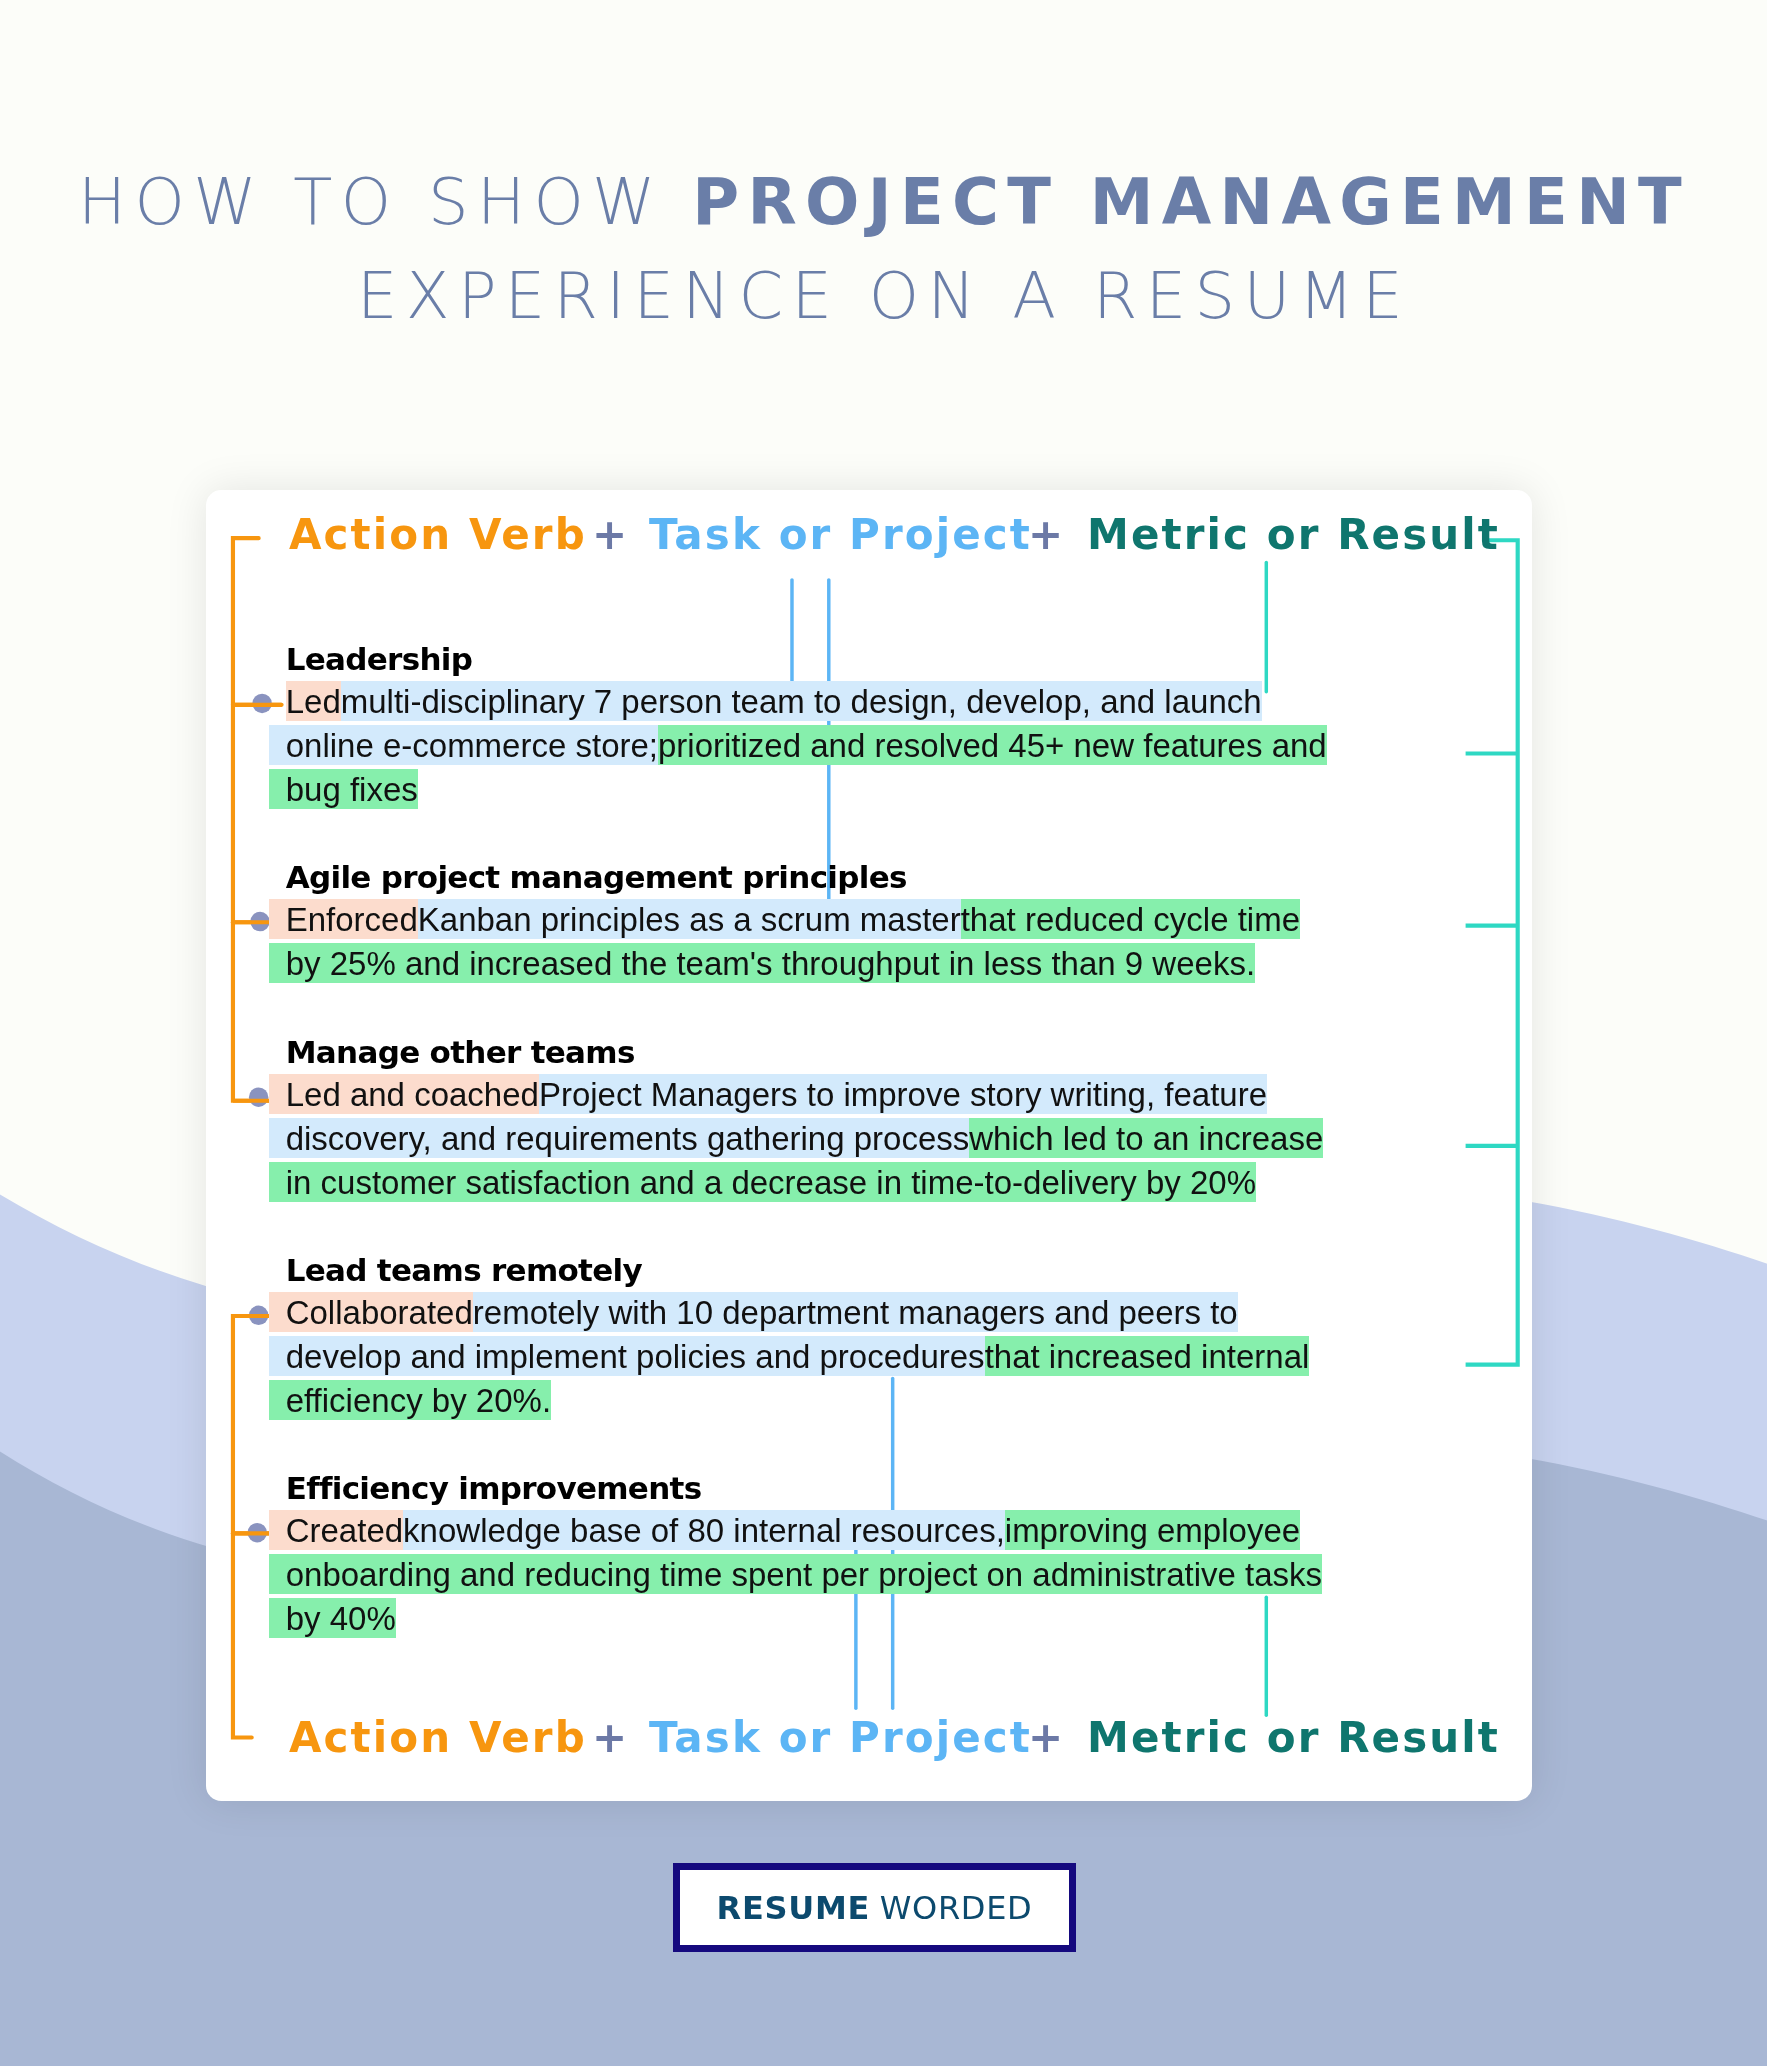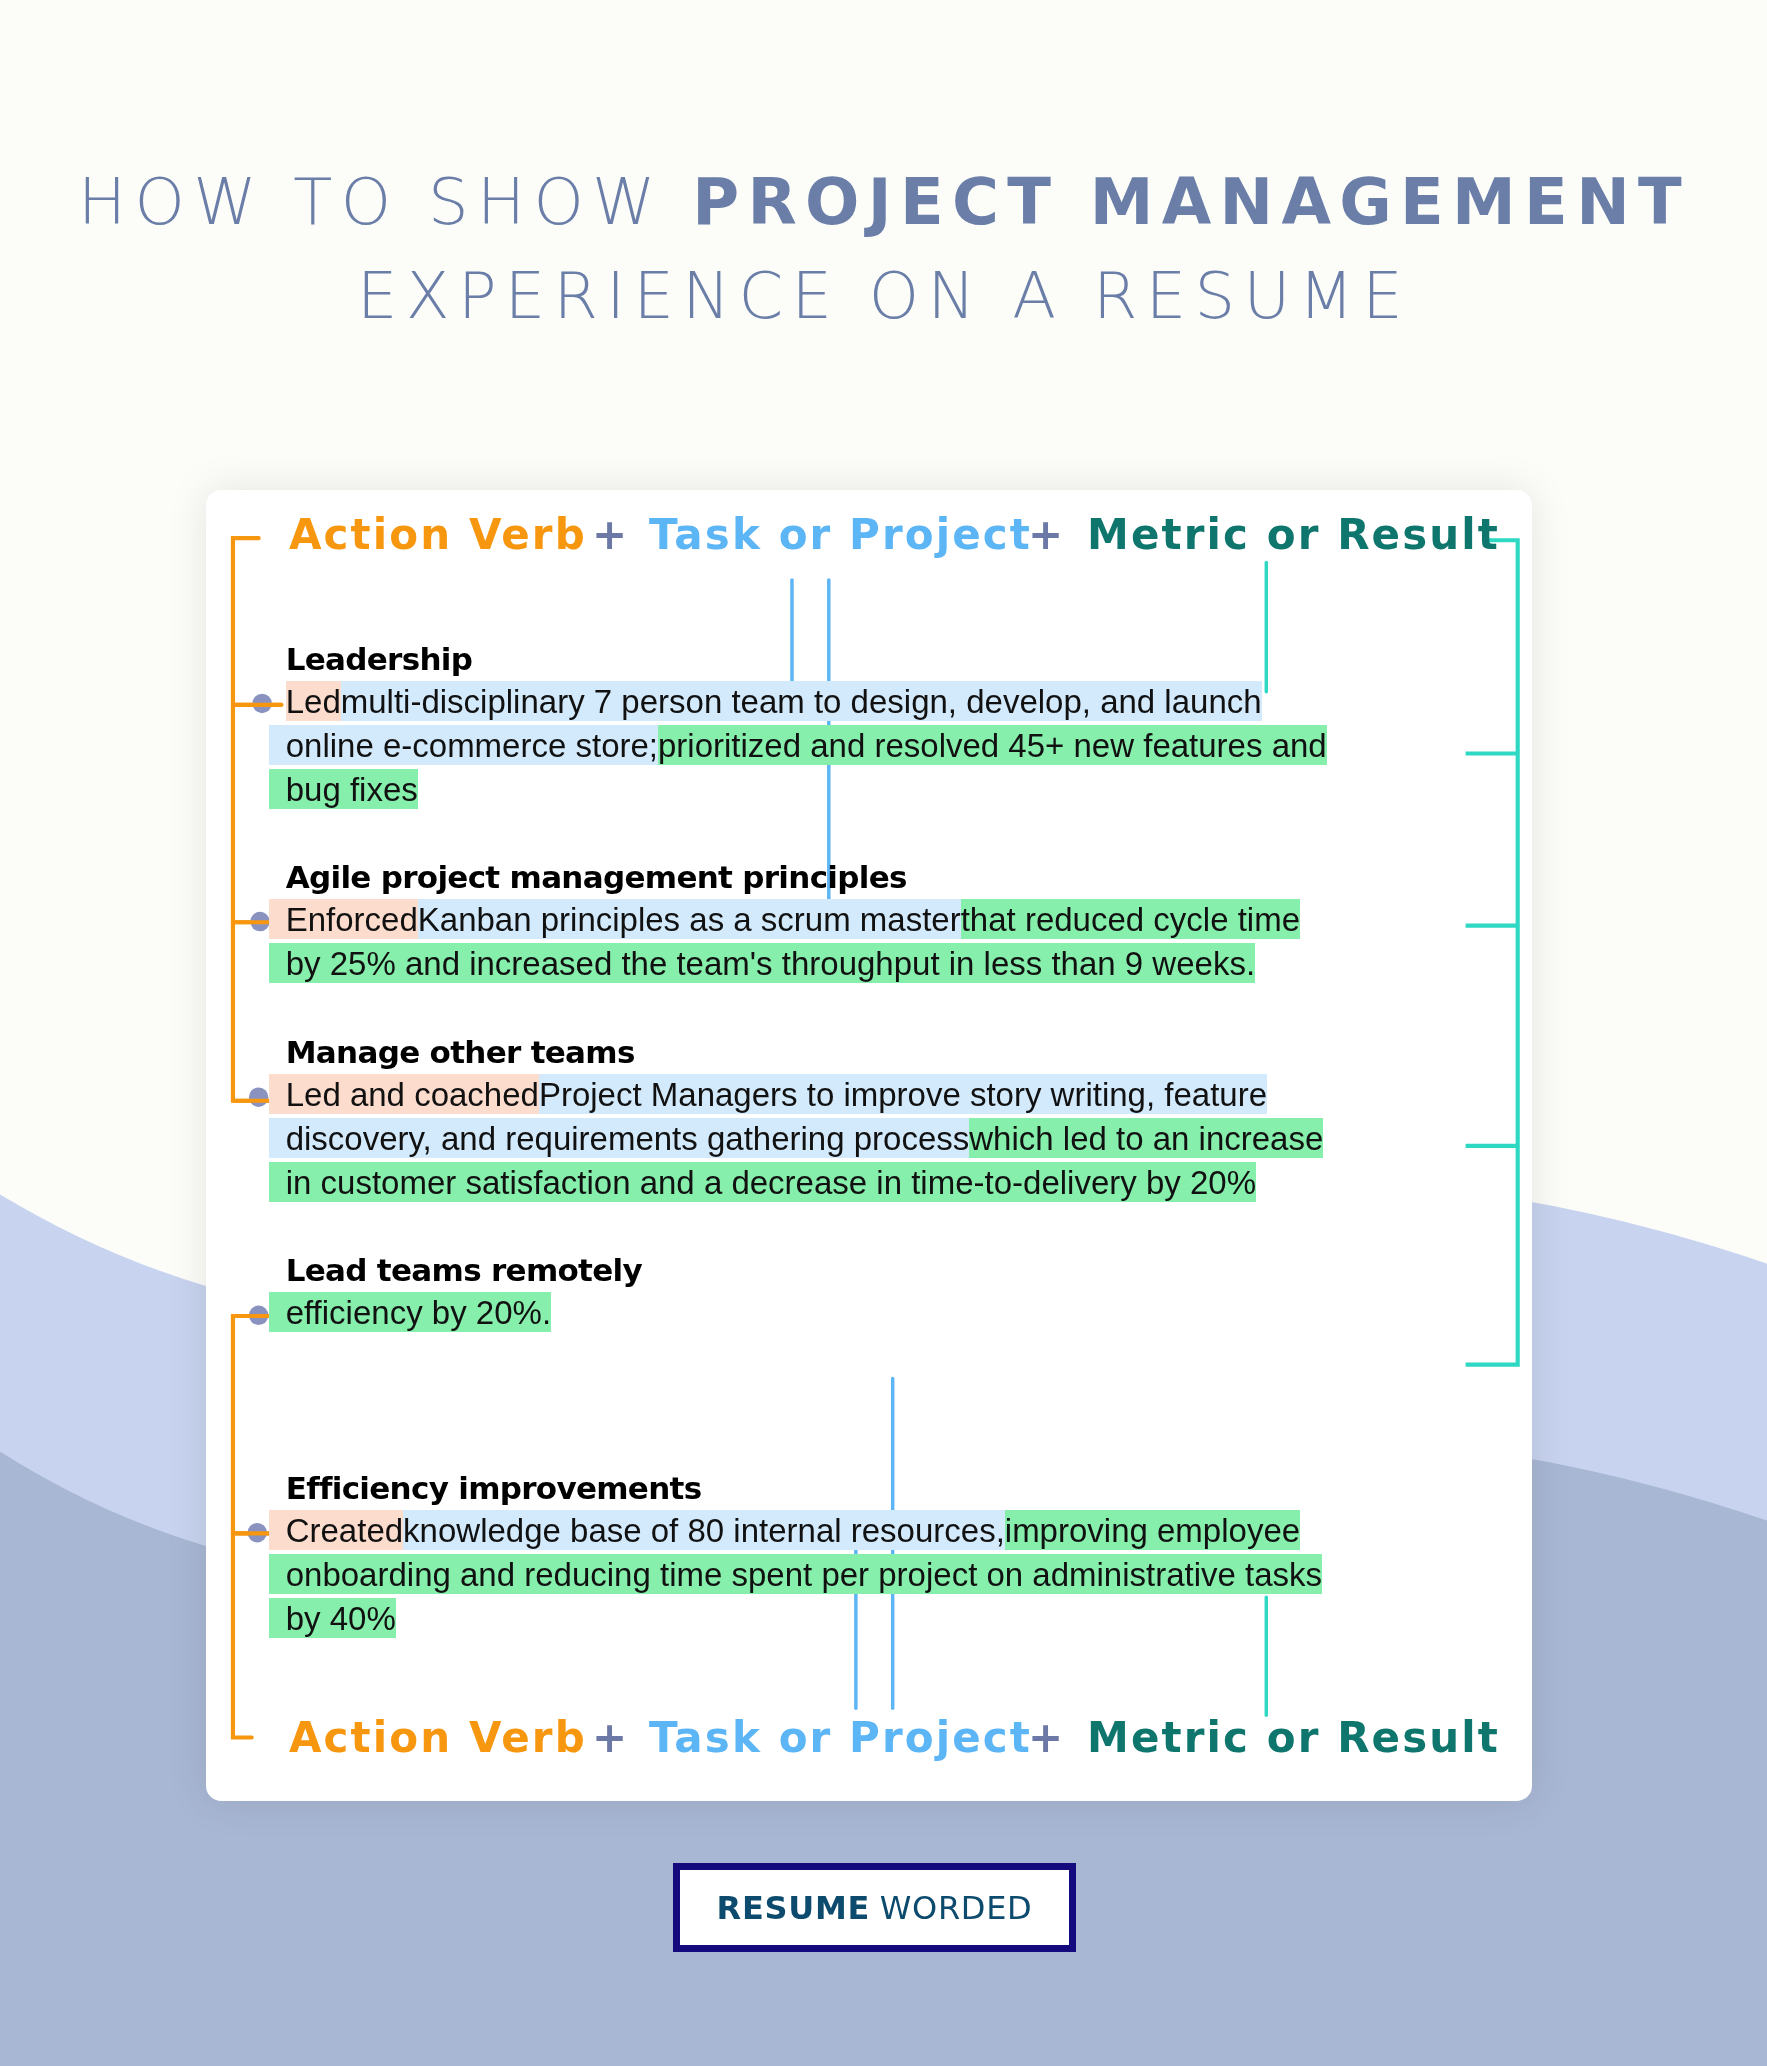--- a/index.html
+++ b/index.html
@@ -111,20 +111,22 @@
 
 <div class="entry" style="top:1031px;">
   <div class="skill">Manage other teams</div>
   <div class="line"><span class="hl o pad">Led and coached</span><span class="hl b"> Project Managers to improve story writing, feature  </span></div>
   <div class="line"><span class="hl b pad">discovery, and requirements gathering process</span><span class="hl g"> which led to an increase </span></div>
   <div class="line"><span class="hl g pad">in customer satisfaction and a decrease in time-to-delivery by 20%    </span></div>
 </div>
 
 <div class="entry" style="top:1249px;">
   <div class="skill">Lead teams remotely</div>
+  <div class="line"><span class="hl o pad">Collaborated</span><span class="hl b"> remotely with 10 department managers and peers to   </span></div>
+  <div class="line"><span class="hl b pad">develop and implement policies and procedures</span><span class="hl g"> that increased internal </span></div>
   <div class="line"><span class="hl g pad">efficiency by 20%. </span></div>
 </div>
 
 <div class="entry" style="top:1467px;">
   <div class="skill">Efficiency improvements</div>
   <div class="line"><span class="hl o pad">Created</span><span class="hl b"> knowledge base of 80 internal resources,</span><span class="hl g"> improving employee </span></div>
   <div class="line"><span class="hl g pad">onboarding and reducing time spent per project on administrative tasks </span></div>
   <div class="line"><span class="hl g pad">by 40% </span></div>
 </div>
 

